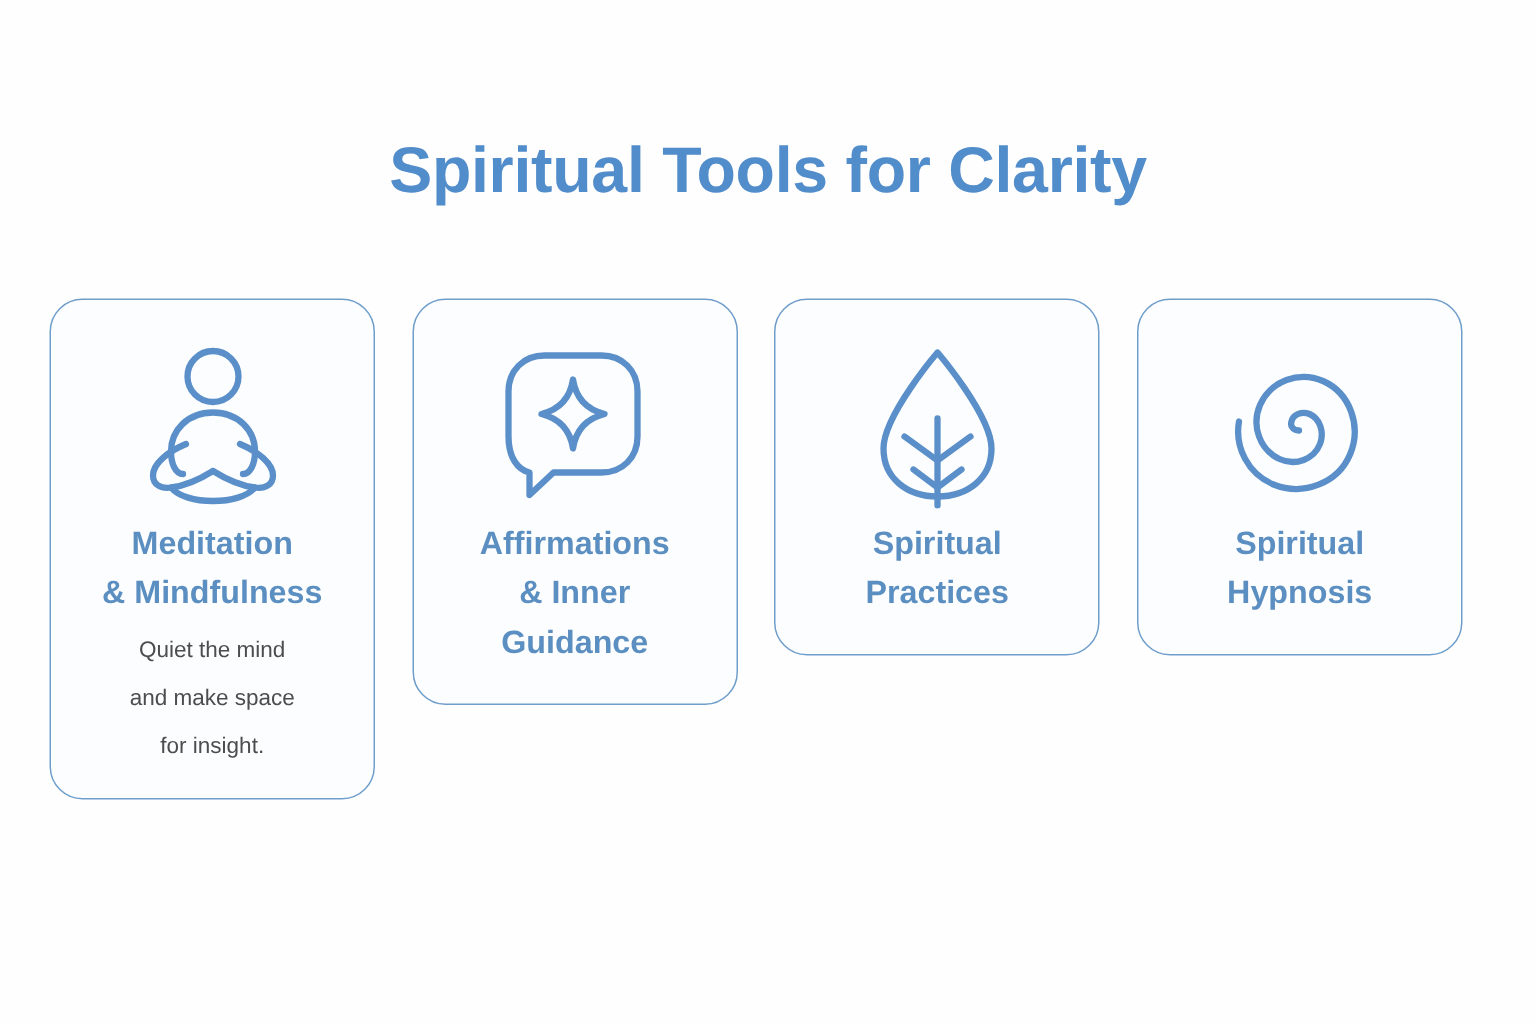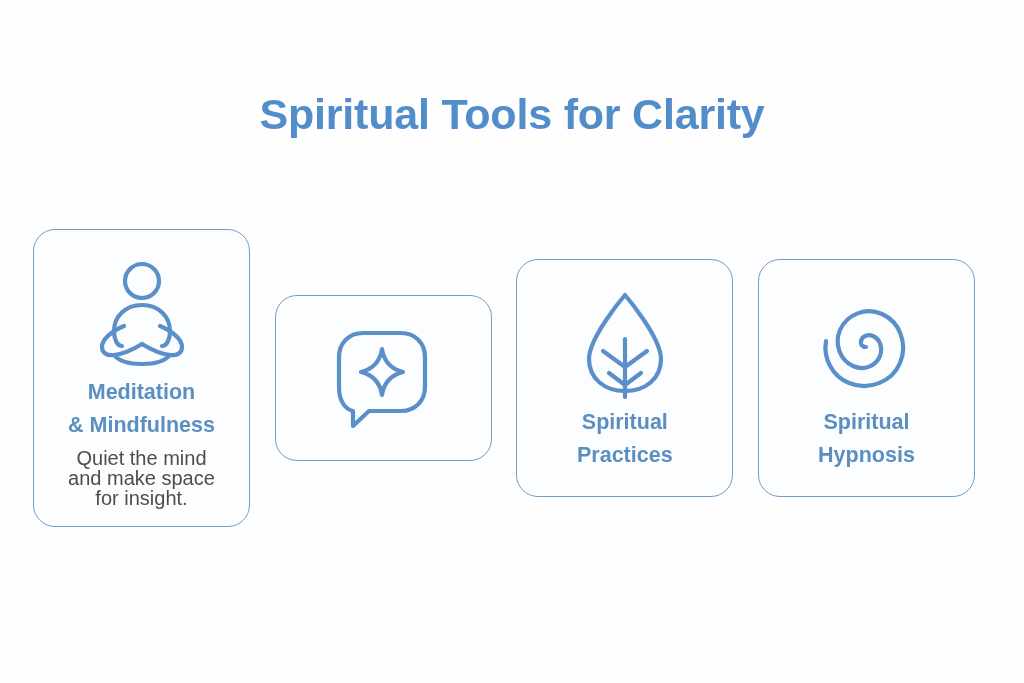--- a/index.html
+++ b/index.html
@@ -34,21 +34,21 @@
   }
   .cards {
     position: absolute;
     top: 199px;
     left: 33px;
     width: 942px;
     height: 358px;
     display: flex;
     flex-direction: row;
     justify-content: space-between;
-    align-items: center;
+    align-items: flex-start;
   }
   .card {
     width: 217px;
     box-sizing: border-box;
     border: 1.6px solid #6f9ecb;
     border-radius: 22px;
     background: #fcfdfe;
     display: flex;
     flex-direction: column;
     align-items: center;
@@ -68,25 +68,25 @@
     font-size: 21.5px;
     font-weight: bold;
     color: #5c8fc1;
     text-align: center;
     line-height: 33px;
     margin: 0 0 6px 0;
     white-space: pre-line;
     padding: 0 2px;
   }
   .card-body {
-    font-size: 20px;
+    font-size: 15px;
     font-weight: normal;
     color: #4d4d4f;
     text-align: center;
-    line-height: 20px;
+    line-height: 32px;
     margin: 0;
     white-space: pre-line;
     padding: 0 2px;
   }
 </style>
 </head>
 <body>
 
 <div class="page">
 
@@ -111,20 +111,23 @@
 for insight.</div>
     </div>
 
     <div class="card">
       <div class="card-icon">
         <svg width="108" height="104" viewBox="0 0 108 104" fill="none" stroke="#5b8fc9" stroke-width="4.2" stroke-linecap="round" stroke-linejoin="round">
           <path d="M24 83 L24 98 L40 83 L72 83 C86 83 96 73 96 59 L96 29 C96 15 86 5 72 5 L34 5 C20 5 10 15 10 29 L10 59 C10 73 16 81 24 83 Z"></path>
           <path d="M53 21 C55 34 62 41 74 44 C62 47 55 54 53 67 C51 54 44 47 32 44 C44 41 51 34 53 21 Z"></path>
         </svg>
       </div>
+      <div class="card-title">Affirmations
+&amp; Inner
+Guidance</div>
     </div>
 
     <div class="card">
       <div class="card-icon">
         <svg width="96" height="110" viewBox="0 0 96 110" fill="none" stroke="#5b8fc9" stroke-width="4.2" stroke-linecap="round" stroke-linejoin="round">
           <path d="M48 6 C48 6 12 48 12 70 C12 90 28 102 48 102 C68 102 84 90 84 70 C84 48 48 6 48 6 Z"></path>
           <line x1="48" y1="50" x2="48" y2="108"></line>
           <line x1="48" y1="78" x2="26" y2="62"></line>
           <line x1="48" y1="78" x2="70" y2="62"></line>
           <line x1="48" y1="96" x2="32" y2="84"></line>

